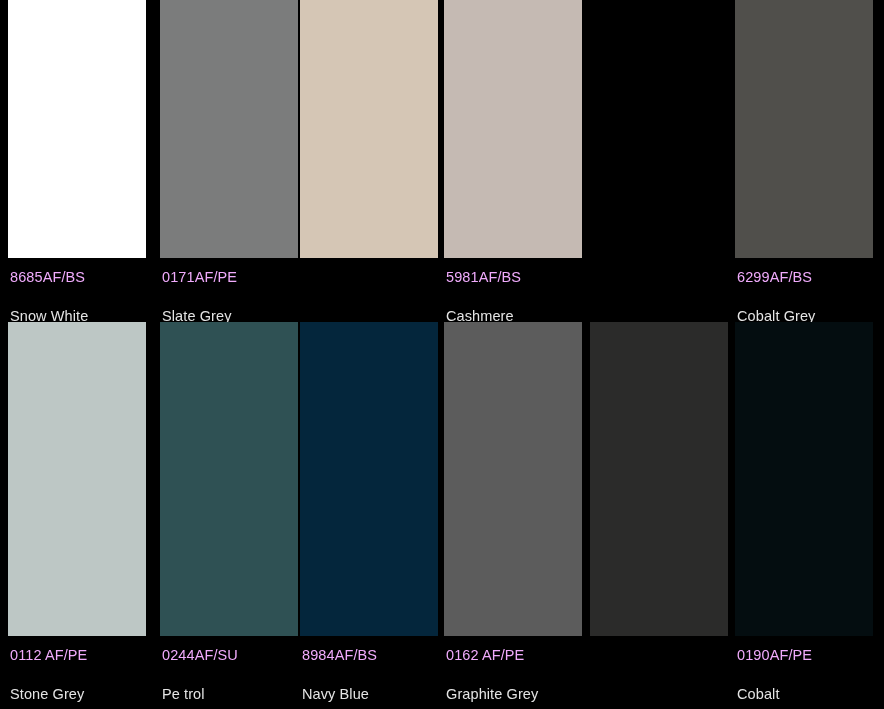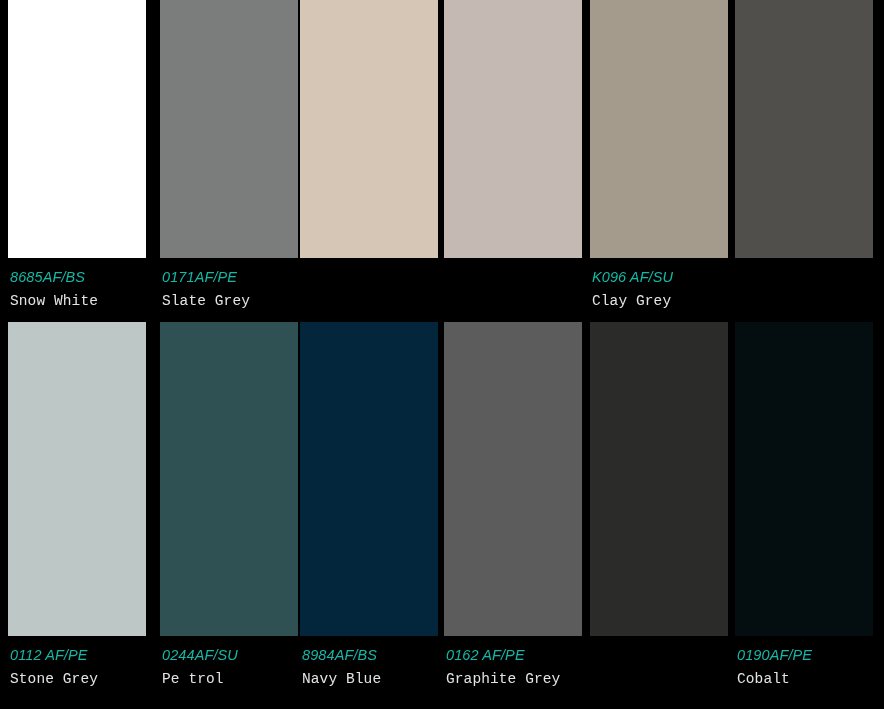--- a/index.html
+++ b/index.html
@@ -51,32 +51,30 @@
   .swatch-caption {
     padding-top: 12px;
     padding-left: 2px;
     color: #e9e9e9;
     line-height: 1.0;
   }
   .swatch-code {
     display: block;
     font-size: 14.5px;
     letter-spacing: 0.1px;
-    color: #14b8a6;
+    color: #f0abfc;
     white-space: pre;
-    font-style: italic;
   }
   .swatch-name {
     display: block;
-    margin-top: 9px;
+    margin-top: 24px;
     font-size: 14.5px;
     letter-spacing: 0.1px;
     color: #e4e4e4;
     white-space: pre;
-    font-family: Liberation Mono, monospace;
   }
   
   .swatch-cell.caption-low .swatch-caption { padding-top: 16px; }
 </style>
 </head>
 <body>
 
 <div id="palette-board" style="background-color: rgb(0, 0, 0);">
 
   <div class="swatch-row" id="row-1">
@@ -96,32 +94,33 @@
         <span class="swatch-name">Slate Grey</span>
       </div>
     </div>
 
     <div class="swatch-cell col-2">
       <span class="swatch-chip" style="background-color: rgb(213, 198, 181);"></span>
     </div>
 
     <div class="swatch-cell col-3">
       <span class="swatch-chip" style="background-color: rgb(197, 186, 179);"></span>
-    </div>
-
-    <div class="swatch-cell col-4">
-      <span class="swatch-chip" style="background-color: rgb(164, 155, 141);"></span>
       <div class="swatch-caption">
-        <span class="swatch-code">K096 AF/SU</span>
-        <span class="swatch-name">Clay Grey</span>
+        <span class="swatch-code">5981AF/BS</span>
+        <span class="swatch-name">Cashmere</span>
       </div>
     </div>
 
+
     <div class="swatch-cell col-5">
       <span class="swatch-chip" style="background-color: rgb(80, 79, 75);"></span>
+      <div class="swatch-caption">
+        <span class="swatch-code">6299AF/BS</span>
+        <span class="swatch-name">Cobalt Grey</span>
+      </div>
     </div>
 
   </div>
 
   <div class="swatch-row" id="row-2">
 
     <div class="swatch-cell col-0">
       <span class="swatch-chip" style="background-color: rgb(189, 199, 197);"></span>
       <div class="swatch-caption">
         <span class="swatch-code">0112 AF/PE</span>

